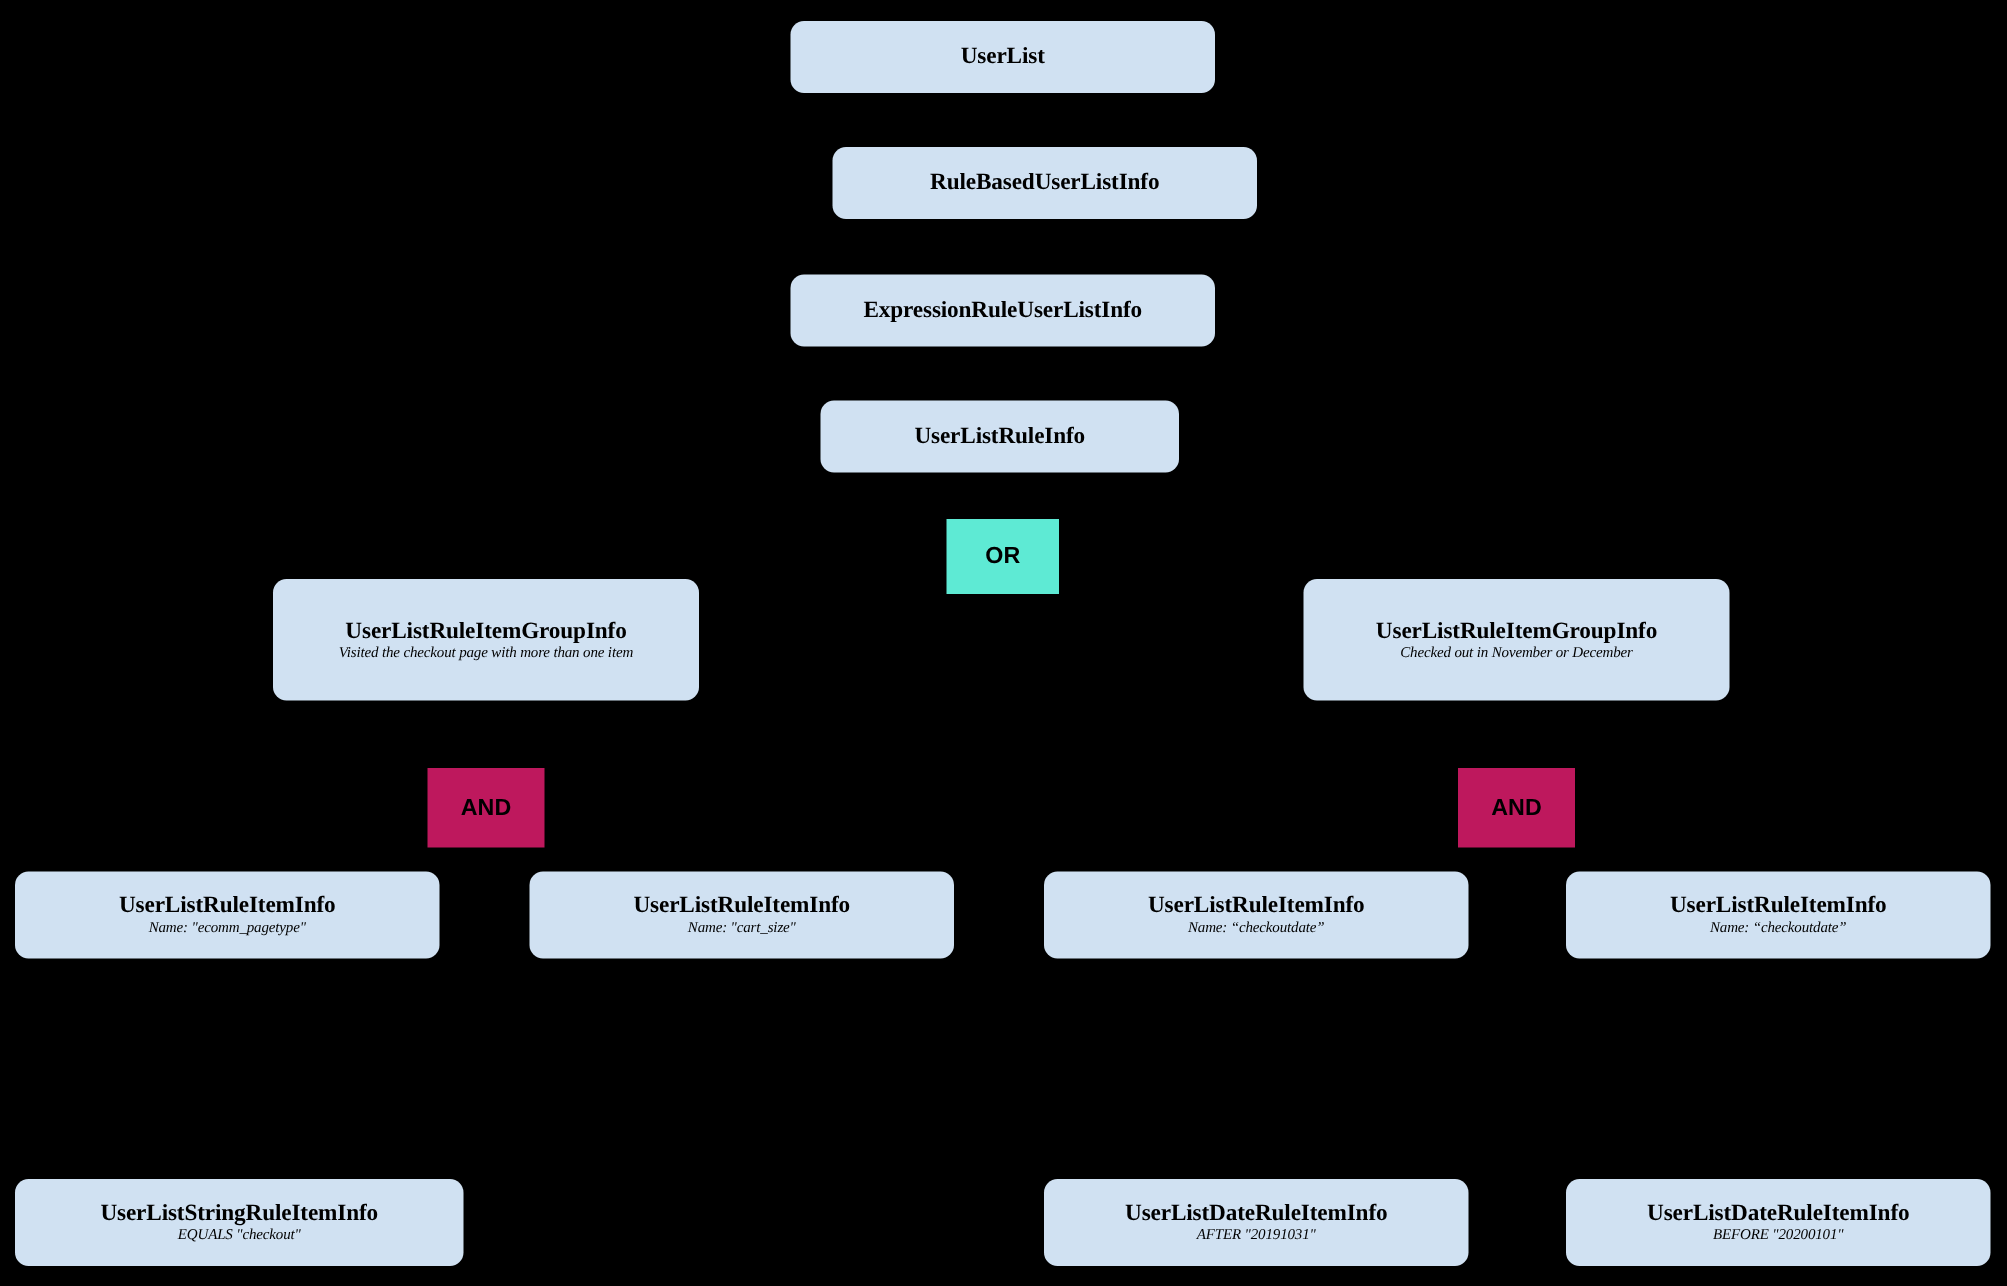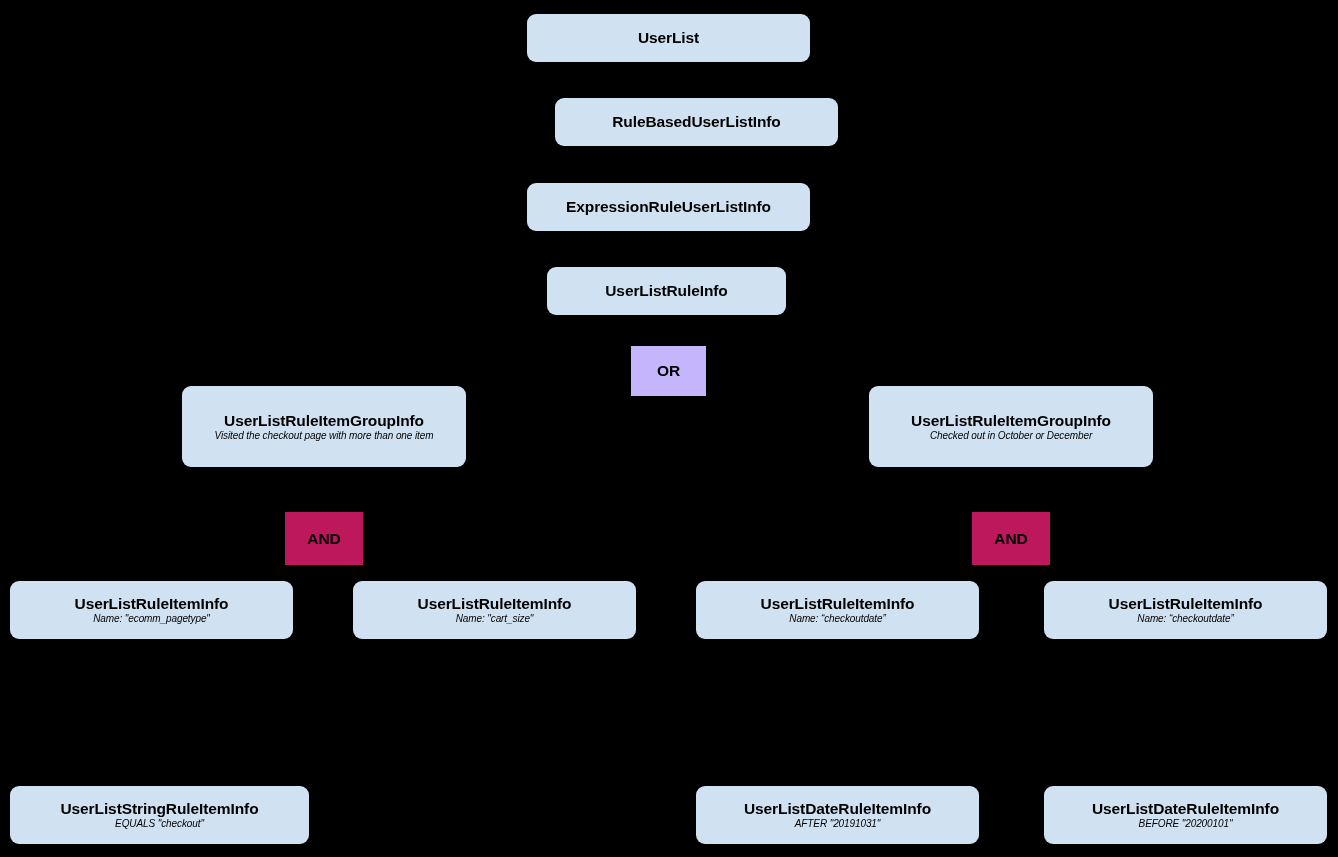--- a/index.html
+++ b/index.html
@@ -26,20 +26,21 @@
     border-radius: 9px;
     display: flex;
     flex-direction: column;
     align-items: center;
     justify-content: center;
     text-align: center;
     color: #000000;
     line-height: 1.14;
     padding: 2px 8px;
     z-index: 3;
+    font-family: Liberation Serif, serif;
   }
   .node .title {
     font-weight: bold;
     font-size: 15.5px;
     letter-spacing: -0.1px;
     white-space: nowrap;
   }
   .node .subtitle {
     font-style: italic;
     font-size: 10px;
@@ -53,21 +54,21 @@
     box-sizing: border-box;
     display: flex;
     align-items: center;
     justify-content: center;
     font-weight: bold;
     font-size: 15.5px;
     color: #000000;
     border-radius: 0;
     z-index: 3;
   }
-  .op.or  { background: #c4b5fd; }
+  .op.or  { background: #5eead4; }
   .op.and { background: #be185d; }
 
   
   svg.edges {
     position: absolute;
     left: 0;
     top: 0;
     width: 1338px;
     height: 857px;
     z-index: 1;
@@ -136,21 +137,21 @@
 
   <div class="arrow-notch" style="left:313px; top:377px;"></div>
   <div class="node group" style="left:182px; top:386px; width:284px; height:81px;">
     <div class="title">UserListRuleItemGroupInfo</div>
     <div class="subtitle">Visited the checkout page with more than one item</div>
   </div>
 
   <div class="arrow-notch" style="left:1000px; top:377px;"></div>
   <div class="node group" style="left:869px; top:386px; width:284px; height:81px;">
     <div class="title">UserListRuleItemGroupInfo</div>
-    <div class="subtitle">Checked out in October or December</div>
+    <div class="subtitle">Checked out in November or December</div>
   </div>
 
   <div class="op and" style="left:285px; top:512px; width:78px; height:53px;">
     <span>AND</span>
   </div>
   <div class="op and" style="left:972px; top:512px; width:78px; height:53px;">
     <span>AND</span>
   </div>
 
   <div class="node" style="left:10px; top:581px; width:283px; height:58px;">

